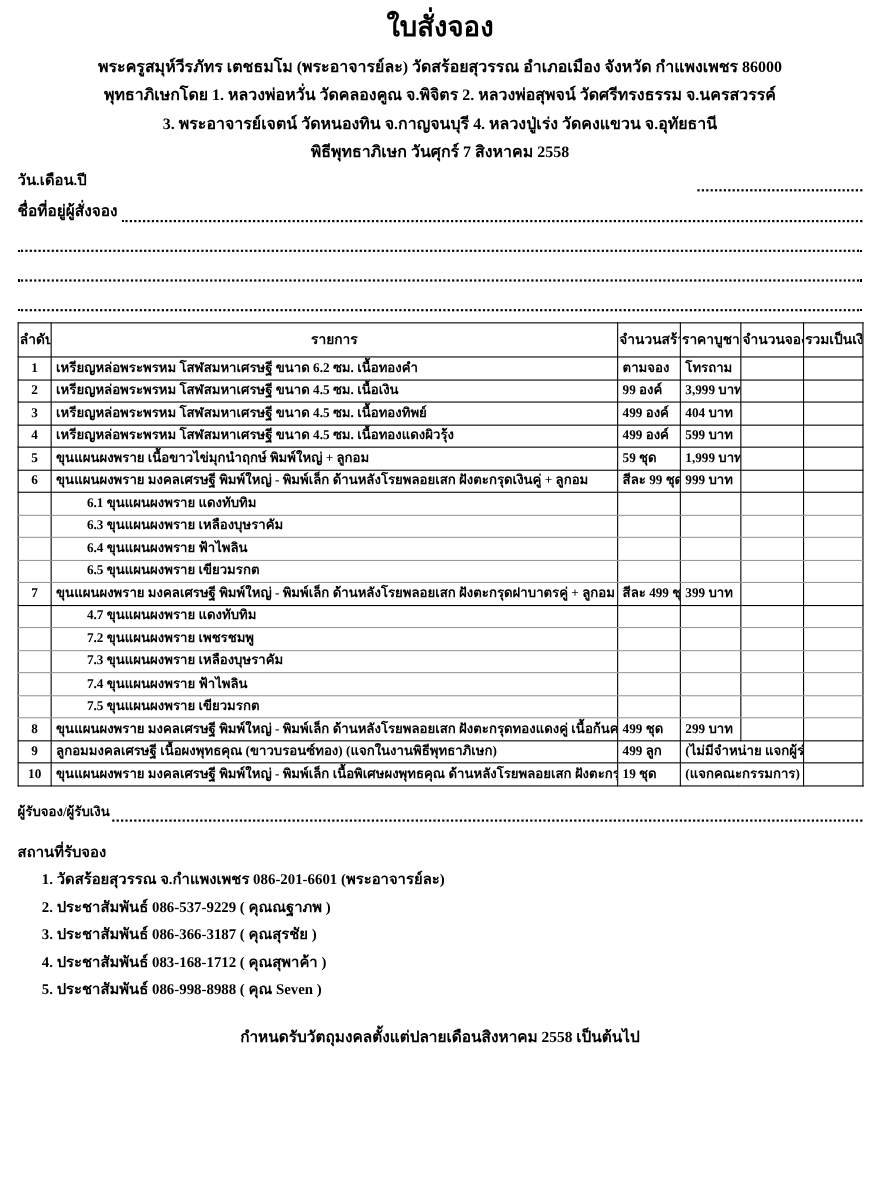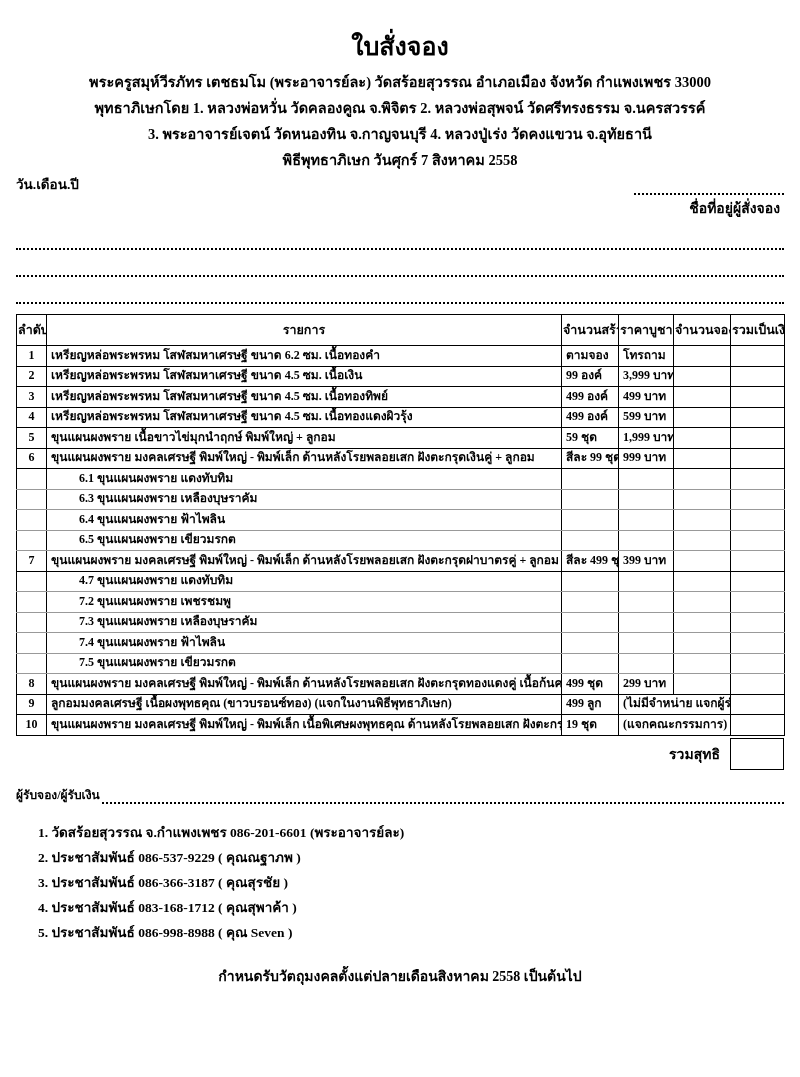--- a/index.html
+++ b/index.html
@@ -2,28 +2,28 @@
 <html><head>
 <meta charset="utf-8">
 <style>
   html,body{margin:0;padding:0;background:#fff;}
   .page{
     width:800px;height:1077px;box-sizing:border-box;
     padding:10px 16px 0 16px;background:#fff;color:#000;
     font-family:"Liberation Serif","DejaVu Serif",serif;font-weight:700;
     overflow:hidden;
   }
-  .doc-title{text-align:center;font-size:25px;line-height:32px;margin-bottom:6px;margin-top:21px;}
+  .doc-title{text-align:center;font-size:25px;line-height:32px;margin-bottom:6px;}
   .header-block{text-align:center;}
   .hline{font-size:14.5px;line-height:26px;white-space:nowrap;}
   .date-row{display:flex;justify-content:space-between;align-items:flex-end;height:22px;font-size:13.5px;}
   .dots{border-bottom:2px dotted #000;display:inline-block;height:16px;}
   .date-dots{width:150px;}
   .grow{flex:1 1 auto;}
-  .orderer-row{display:flex;align-items:flex-end;height:26px;font-size:14px;margin-top:2px;flex-direction:column;}
+  .orderer-row{display:flex;align-items:flex-end;height:26px;font-size:14px;margin-top:2px;}
   .orderer-row .lbl{white-space:nowrap;margin-right:4px;}
   .dotline{height:25px;border-bottom:2px dotted #000;}
   table.order{
     width:100%;border-collapse:collapse;margin-top:10px;table-layout:fixed;
   }
   table.order col.c1{width:30px;}
   table.order col.c2{width:515px;}
   table.order col.c3{width:57px;}
   table.order col.c4{width:55px;}
   table.order col.c5{width:57px;}
@@ -56,21 +56,21 @@
   .fline{font-size:14px;line-height:28px;}
 </style>
 </head>
 <body>
 
 <div class="page">
 
   <div class="doc-title">ใบสั่งจอง</div>
 
   <div class="header-block" id="headerLines">
-      <div class="hline">พระครูสมุห์วีรภัทร เตชธมโม (พระอาจารย์ละ) วัดสร้อยสุวรรณ อำเภอเมือง จังหวัด กำแพงเพชร 33000</div>
+      <div class="hline">พระครูสมุห์วีรภัทร เตชธมโม (พระอาจารย์ละ) วัดสร้อยสุวรรณ อำเภอเมือง จังหวัด กำแพงเพชร 86000</div>
       <div class="hline">พุทธาภิเษกโดย 1. หลวงพ่อหวั่น วัดคลองคูณ จ.พิจิตร  2. หลวงพ่อสุพจน์ วัดศรีทรงธรรม จ.นครสวรรค์</div>
       <div class="hline">3. พระอาจารย์เจตน์ วัดหนองทิน จ.กาญจนบุรี    4. หลวงปู่เร่ง วัดคงแขวน  จ.อุทัยธานี</div>
       <div class="hline">พิธีพุทธาภิเษก   วันศุกร์ 7  สิงหาคม  2558</div>
     </div>
 
   <div class="date-row">
     <span class="lbl">วัน.เดือน.ปี</span>
       <span class="dots date-dots"></span>
   </div>
 
@@ -115,21 +115,21 @@
           <td class="c-desc">เหรียญหล่อพระพรหม โสฬสมหาเศรษฐี ขนาด 4.5 ซม. เนื้อเงิน</td>
           <td class="c-qty">99 องค์</td>
           <td class="c-price">3,999 บาท</td>
           <td class="c-order"></td>
           <td class="c-total"></td>
         </tr>
         <tr>
           <td class="c-no">3</td>
           <td class="c-desc">เหรียญหล่อพระพรหม โสฬสมหาเศรษฐี ขนาด 4.5 ซม. เนื้อทองทิพย์</td>
           <td class="c-qty">499 องค์</td>
-          <td class="c-price">499 บาท</td>
+          <td class="c-price">404 บาท</td>
           <td class="c-order"></td>
           <td class="c-total"></td>
         </tr>
         <tr>
           <td class="c-no">4</td>
           <td class="c-desc">เหรียญหล่อพระพรหม โสฬสมหาเศรษฐี ขนาด 4.5 ซม. เนื้อทองแดงผิวรุ้ง</td>
           <td class="c-qty">499 องค์</td>
           <td class="c-price">599 บาท</td>
           <td class="c-order"></td>
           <td class="c-total"></td>
@@ -248,31 +248,28 @@
         <tr>
           <td class="c-no">10</td>
           <td class="c-desc">ขุนแผนผงพราย มงคลเศรษฐี พิมพ์ใหญ่ - พิมพ์เล็ก เนื้อพิเศษผงพุทธคุณ ด้านหลังโรยพลอยเสก ฝังตะกรุดเงิน 9 ดอก + ลูกอม</td>
           <td class="c-qty">19 ชุด</td>
           <td class="c-price small" colspan="2">(แจกคณะกรรมการ)</td>
           <td class="c-total"></td>
         </tr>
       </tbody>
   </table>
 
-  <div class="total-row">
-    <span class="total-label">รวมสุทธิ</span>
-    <span class="total-box"></span>
-  </div>
 
   <div class="receiver-row">
     <span class="lbl">ผู้รับจอง/ผู้รับเงิน</span>
       <span class="dots grow"></span>
   </div>
 
   <div class="pickup">
+    <div class="pickup-title">สถานที่รับจอง</div>
     <div id="pickupItems">
         <div class="pickup-item">1. วัดสร้อยสุวรรณ จ.กำแพงเพชร 086-201-6601 (พระอาจารย์ละ)</div>
         <div class="pickup-item">2. ประชาสัมพันธ์ 086-537-9229  ( คุณณฐาภพ )</div>
         <div class="pickup-item">3. ประชาสัมพันธ์ 086-366-3187  ( คุณสุรชัย )</div>
         <div class="pickup-item">4. ประชาสัมพันธ์ 083-168-1712  ( คุณสุพาค้า )</div>
         <div class="pickup-item">5. ประชาสัมพันธ์ 086-998-8988  ( คุณ Seven )</div>
       </div>
   </div>
 
   <div class="footer" id="footerLines">

